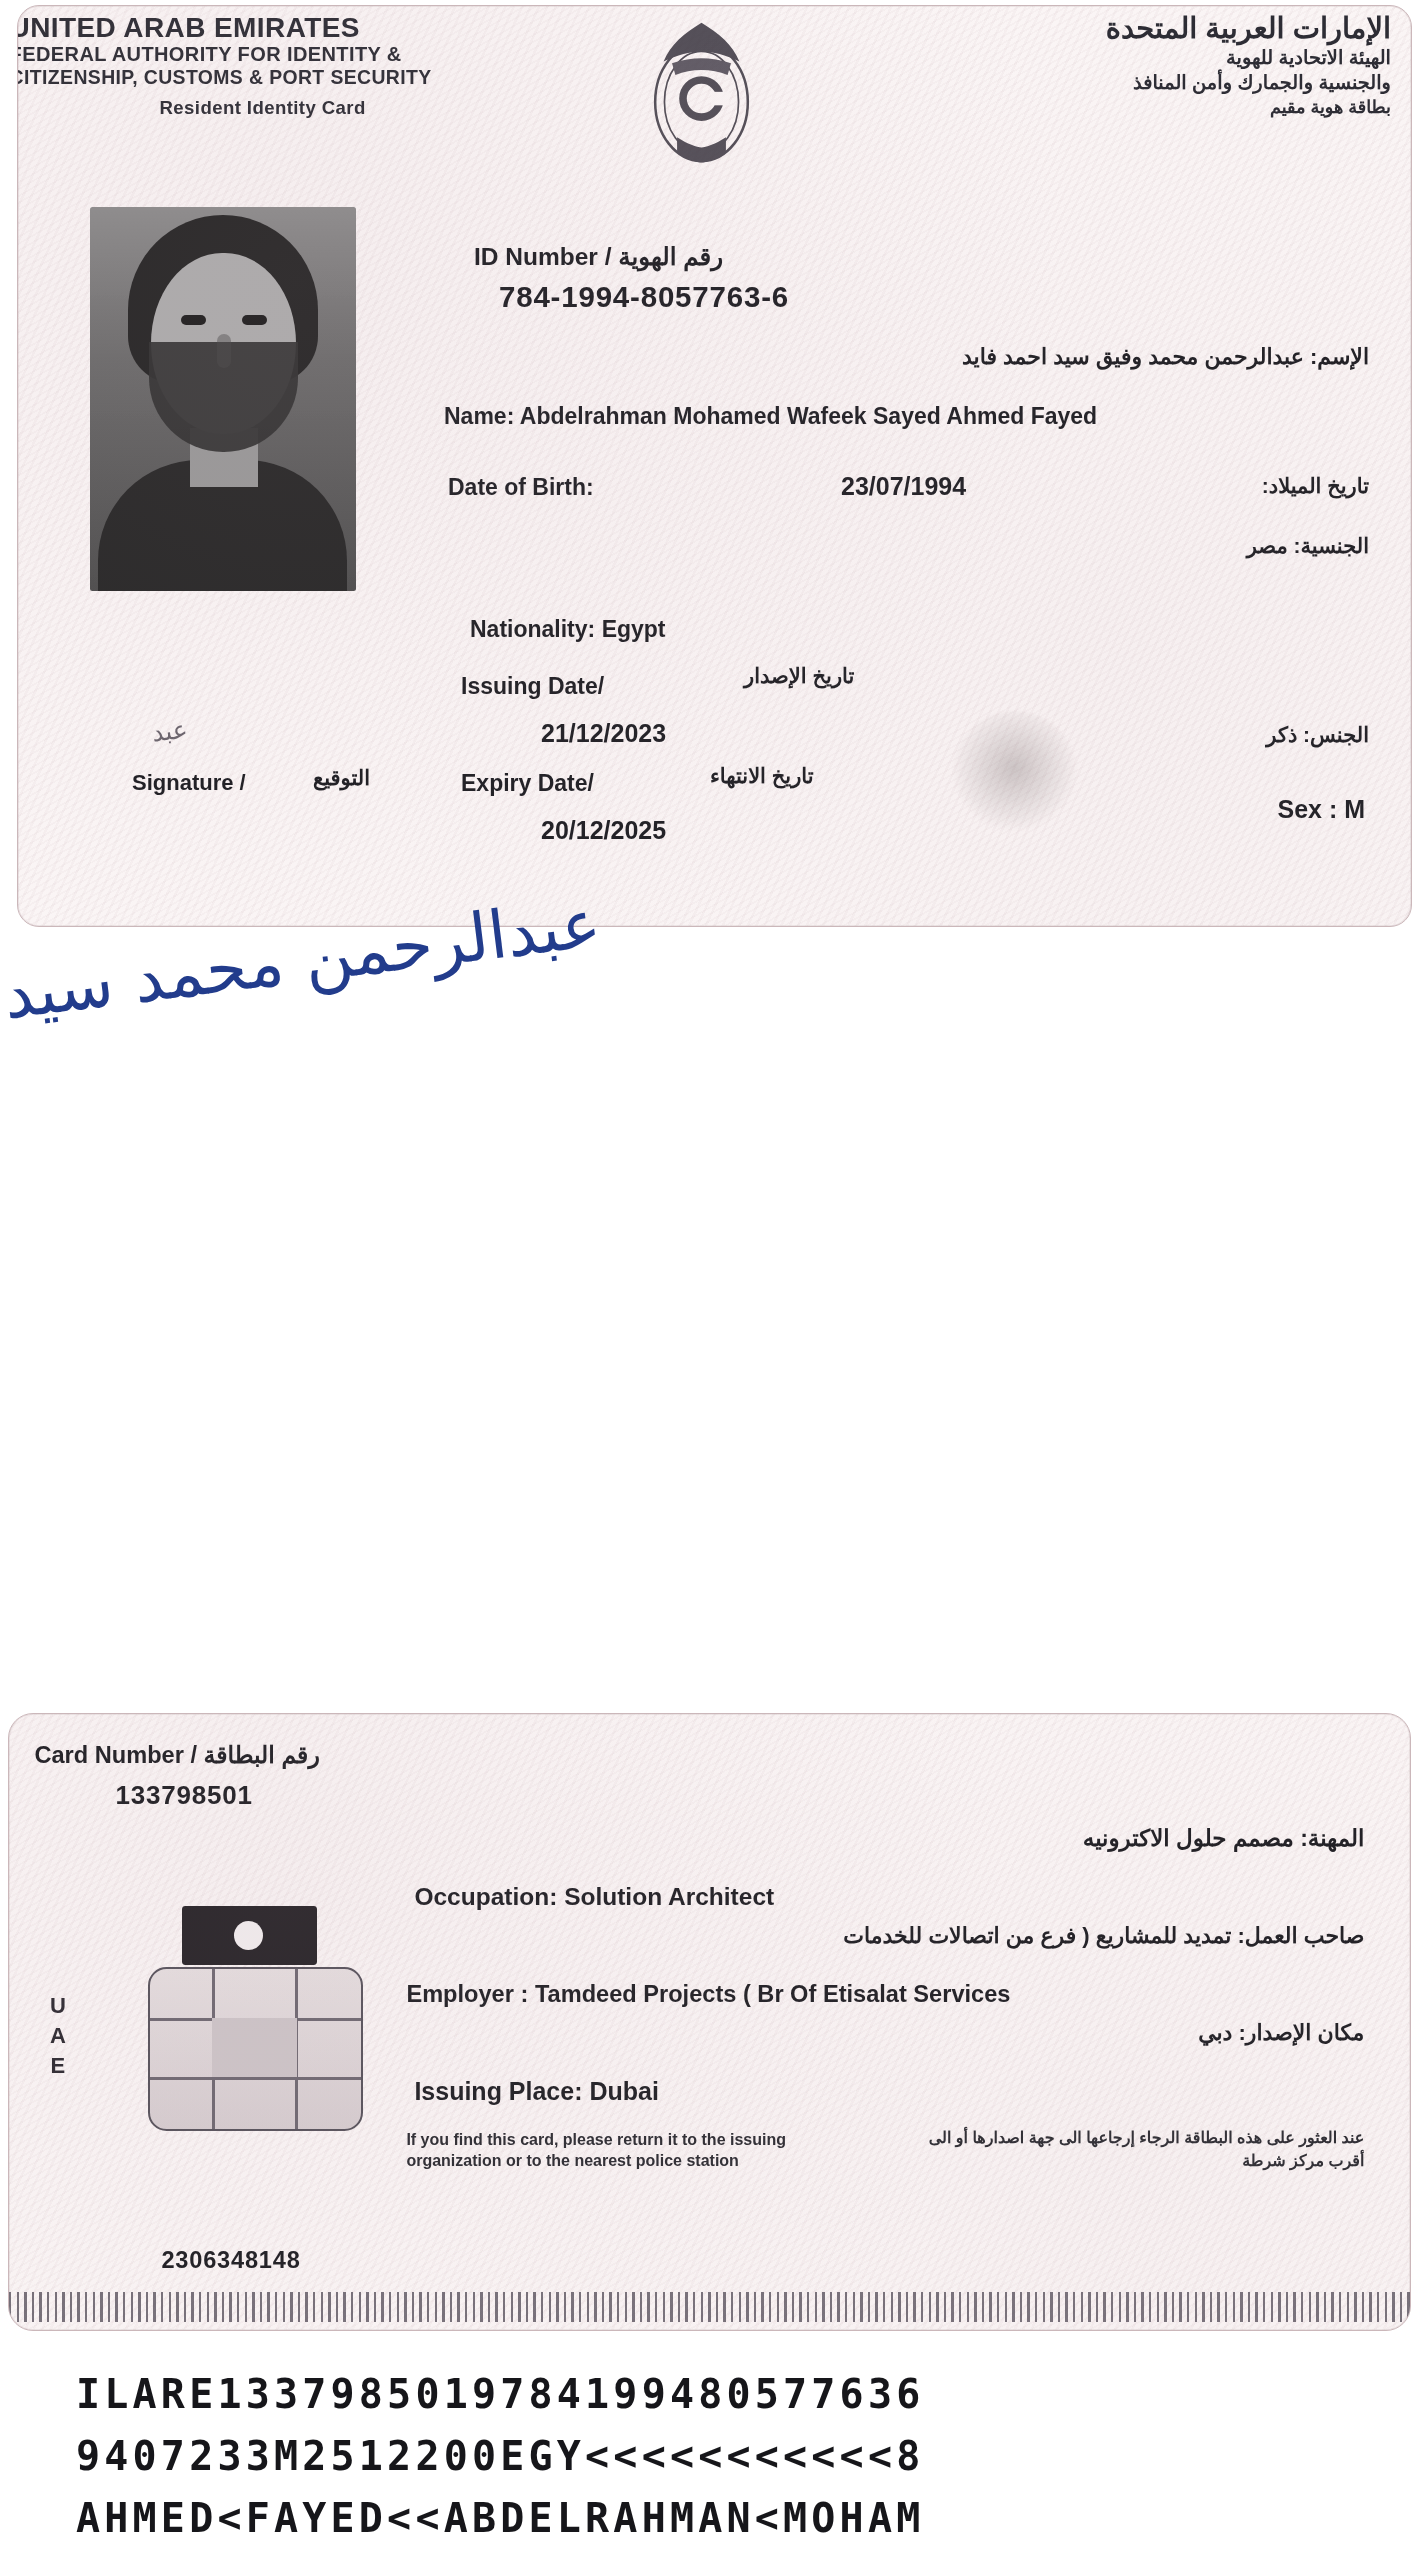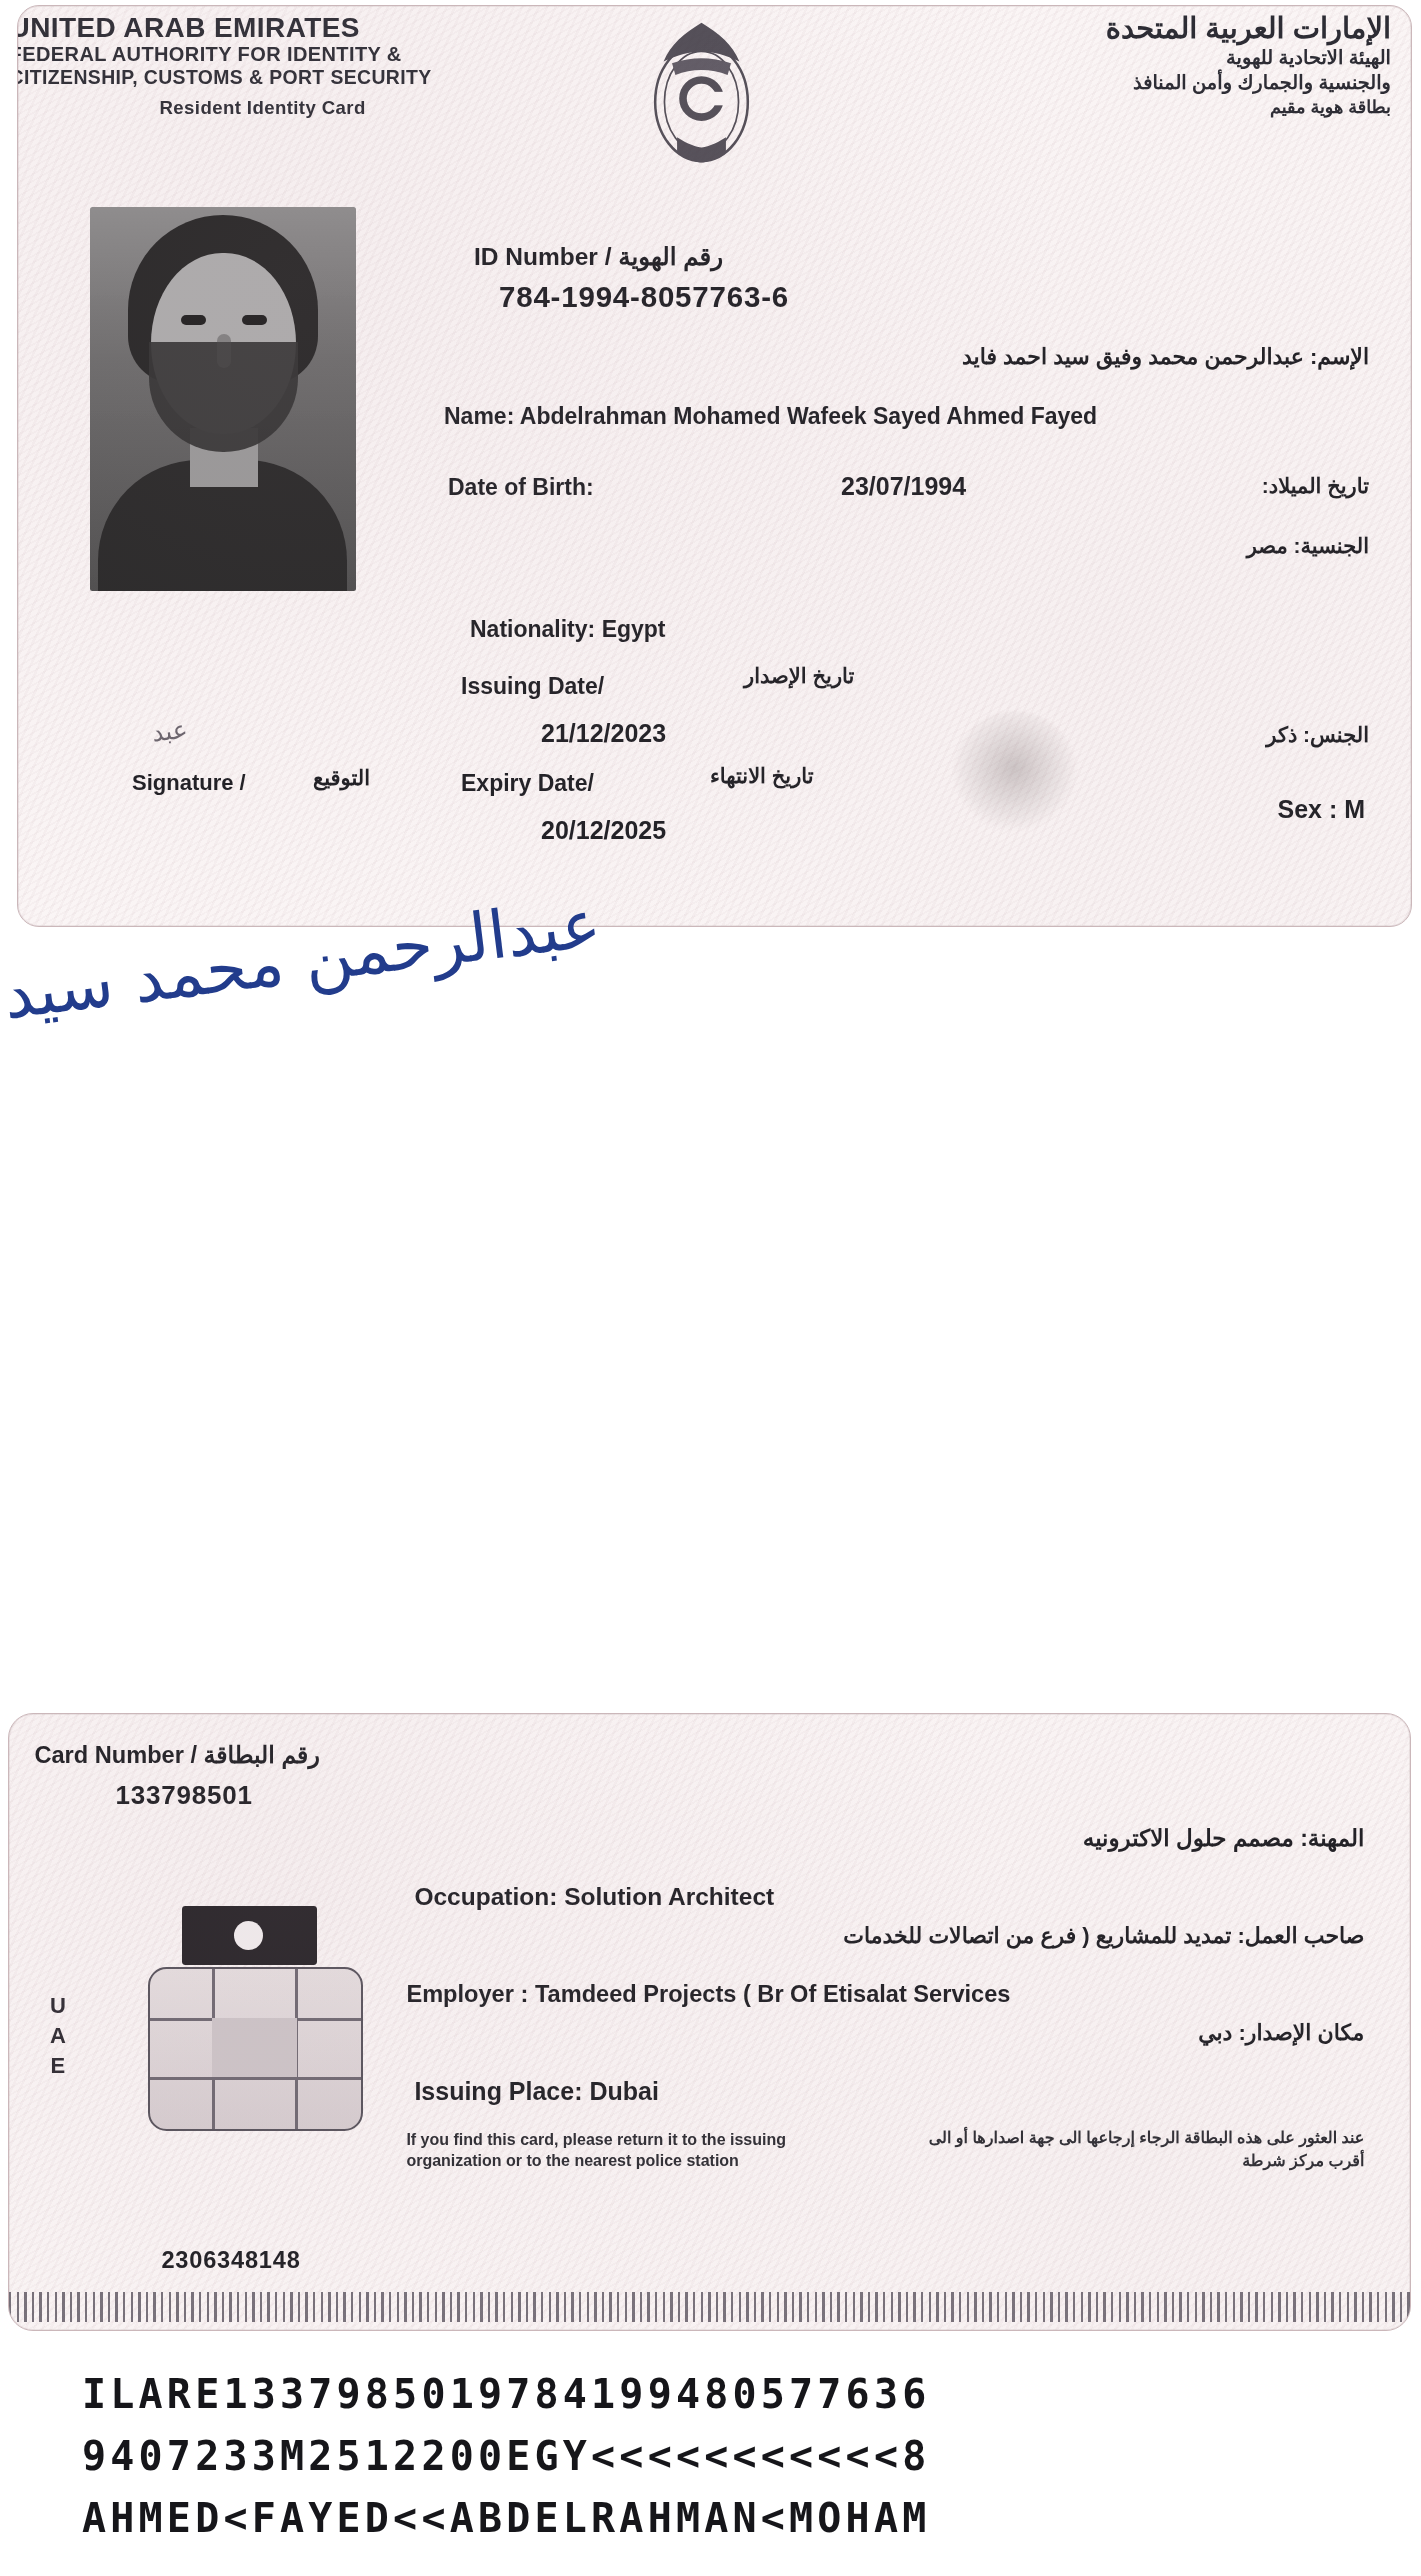--- a/index.html
+++ b/index.html
@@ -174,21 +174,21 @@
   #note-ar{right:46px;top:412px;width:473px;font-size:16px;line-height:23px;text-align:right;direction:rtl;font-weight:600;color:#2a2a30;}
 
   .guilloche-strip{
     position:absolute;left:0;bottom:8.4px;width:100%;height:30px;
     background:repeating-linear-gradient(90deg,#4a4450 0 2.5px, rgba(255,255,255,0) 2.5px 7.6px);
     opacity:.75;
   }
 
   
   #mrz{
-    position:absolute;left:82px;top:2363px;width:1266px;
+    position:absolute;left:76px;top:2363px;width:1266px;
     font-family:"DejaVu Sans Mono", monospace;
     font-size:40px;line-height:62px;
     letter-spacing:4.2px;
     color:#16161a;
     font-weight:700;
     white-space:pre;
   }
 </style>
 </head>
 <body>

